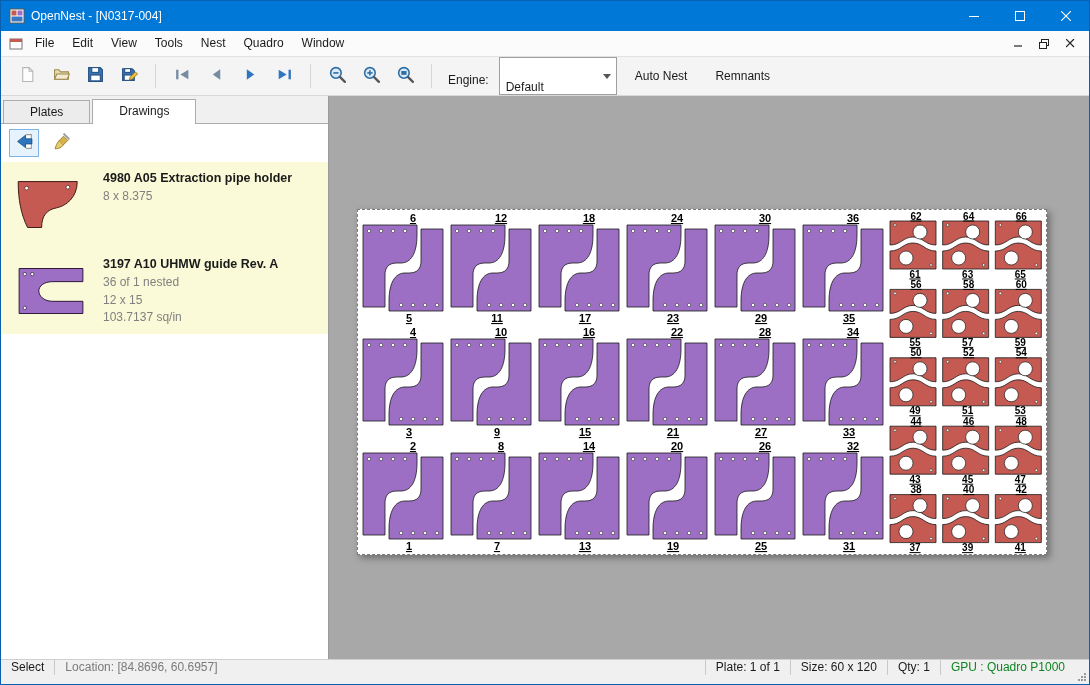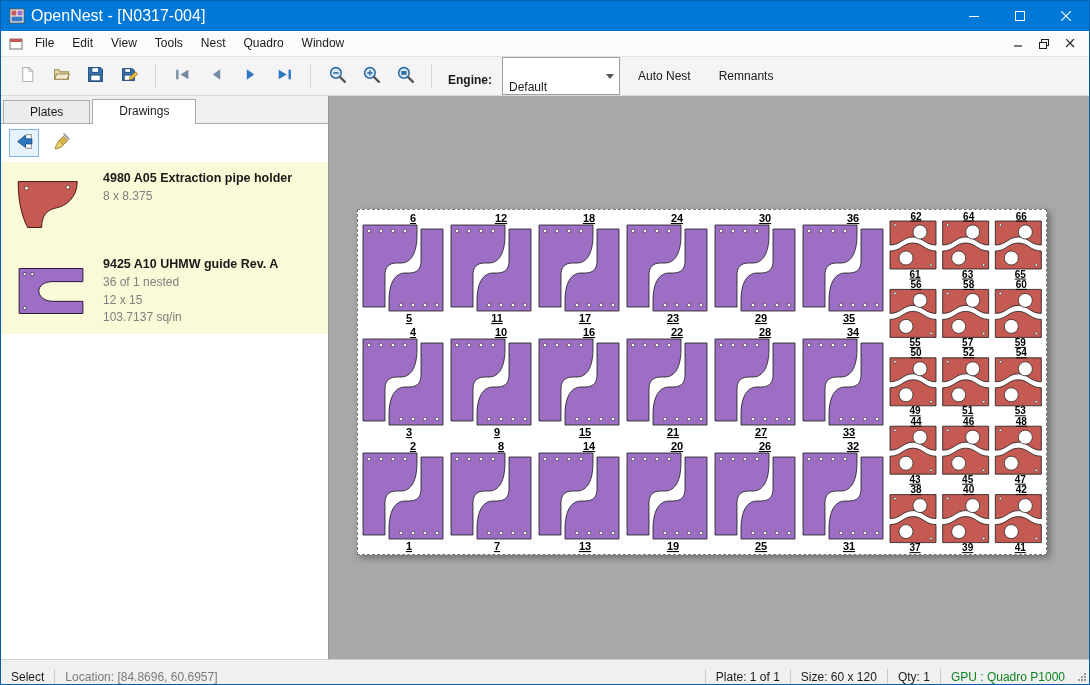--- a/index.html
+++ b/index.html
@@ -2,37 +2,37 @@
 <html><head>
 <meta charset="utf-8">
 <style>
   *{margin:0;padding:0;box-sizing:border-box}
   html,body{width:1090px;height:685px;font-family:"Liberation Sans",sans-serif;font-size:12px;color:#1a1a1a;overflow:hidden;background:#fff}
   .window{width:1090px;height:685px;display:flex;flex-direction:column;border:1px solid #0a5fae;background:#fff}
 
   
   .titlebar{flex:0 0 30px;background:#0078d7;color:#fff;display:flex;align-items:center}
   .app-icon{margin:0 6px 0 8px;display:flex}
-  .title{flex:1;font-size:16px}
+  .title{flex:1;font-size:12px}
   .win-controls{display:flex;height:100%}
   .wc{width:46px;height:100%;display:flex;align-items:center;justify-content:center}
 
   
   .menubar{flex:0 0 26px;background:#fbfbfb;border-bottom:1px solid #e2e2e2;display:flex;align-items:center}
   .menu-sysicon{margin:0 3px 0 8px;display:flex}
   #menu-items{display:flex}
   .menu-item{padding:0 9px;line-height:25px}
   .mdi-controls{margin-left:auto;display:flex;align-items:center;padding-right:8px;gap:4px}
   .mdi-btn{width:22px;height:20px;display:flex;align-items:center;justify-content:center;color:#222}
 
   
   .toolbar{flex:0 0 36px;background:#f4f4f4;border-bottom:1px solid #d8d8d8;display:flex;align-items:center;padding-left:10px;gap:2px}
   .tb-btn{width:32px;height:28px;display:flex;align-items:center;justify-content:center;border-radius:2px}
   .tb-sep{width:1px;height:24px;background:#d6d6d6;margin:0 8px}
-  .engine-label{font-weight:bold;margin:8px 8px 0 6px}
+  .engine-label{font-weight:normal;margin:8px 8px 0 6px}
   .combo{width:118px;height:38px;background:#fff;border:1px solid #9f9f9f;display:flex;align-items:flex-end}
   .combo-text{flex:1;padding-left:6px}
   .combo-arrow{width:18px;height:100%;display:flex;align-items:center;justify-content:center}
   .tb-text-btn{padding:5px 10px;margin-left:6px}
 
   
   .main{flex:1;display:flex;min-height:0}
   .sidepanel{width:328px;background:#fff;border-right:1px solid #9a9a9a;display:flex;flex-direction:column}
   .tabstrip{flex:0 0 27px;background:#f0f0f0;display:flex;align-items:flex-end;padding:3px 0 0 2px;border-bottom:1px solid #acacac}
   .tab{padding:4px 26px 4px;border:1px solid #acacac;border-bottom:none;background:#ececec;margin-right:2px}
@@ -48,21 +48,21 @@
   .dline{color:#808080;line-height:17.5px}
 
   .canvas{flex:1;background:#a8a8a8;position:relative;overflow:hidden}
   .plate{position:absolute;left:28px;top:113px;width:690px;height:346px;background:#fff;border:1px dashed #7a7a7a;box-shadow:3px 3px 7px rgba(0,0,0,.35)}
   .plate svg{display:block}
   .pnum,.rnum{font-weight:bold;text-decoration:underline;fill:#000}
   .pnum{font-size:11px}
   .rnum{font-size:10px}
 
   
-  .statusbar{flex:0 0 25px;background:#f0f0f0;border-top:1px solid #cfcfcf;display:flex;align-items:flex-end}
+  .statusbar{flex:0 0 25px;background:#f0f0f0;border-top:1px solid #cfcfcf;display:flex;align-items:flex-start}
   .sb-seg{padding:0 10px;white-space:nowrap}
   .sb-sep{width:1px;height:15px;background:#c9c9c9}
   .sb-loc{color:#7a7a7a}
   .sb-spacer{flex:1}
   .sb-grip{width:14px;height:100%;display:flex;align-items:flex-end;justify-content:flex-end;padding:0 2px 2px 0}
 </style>
 </head>
 <body>
 
 <div class="window">
@@ -258,21 +258,21 @@
           <div class="drawing-item">
             <div class="thumb">
               <svg width="78" height="60" viewBox="0 0 80 64">
                 <path d="M6 8 L74 8 L74 22 L42 22 C32 22 27 27 27 32 C27 37 32 43 42 43 L74 43 L74 56 L6 56 Z" fill="#9c6fc4" stroke="#241033" stroke-width="1"></path>
                 <circle cx="12" cy="14" r="1.8" fill="#fff" stroke="#241033" stroke-width="0.7"></circle>
                 <circle cx="20" cy="14" r="1.8" fill="#fff" stroke="#241033" stroke-width="0.7"></circle>
                 <circle cx="12" cy="50" r="1.8" fill="#fff" stroke="#241033" stroke-width="0.7"></circle>
               </svg>
             </div>
             <div class="dinfo">
-              <div class="dtitle">9425 A10 UHMW guide Rev. A</div>
+              <div class="dtitle">3197 A10 UHMW guide Rev. A</div>
               <div class="dline">36 of 1 nested</div>
               <div class="dline">12 x 15</div>
               <div class="dline">103.7137 sq/in</div>
             </div>
           </div>
         </div>
     </div>
 
     <div class="canvas">
       <div class="plate" id="plate">

